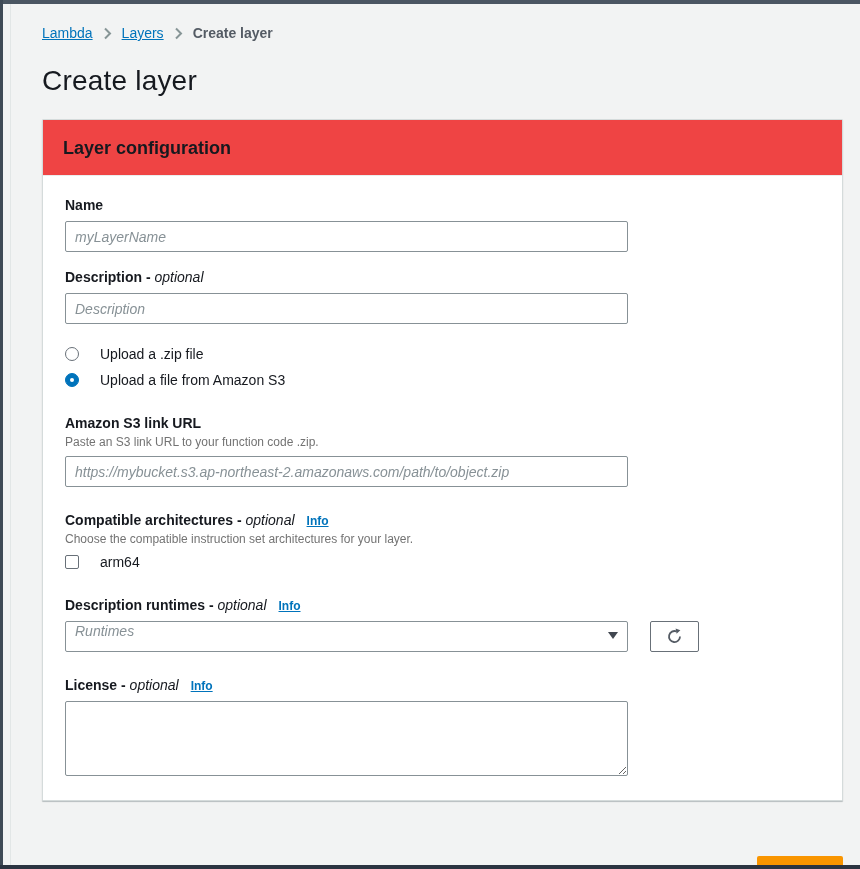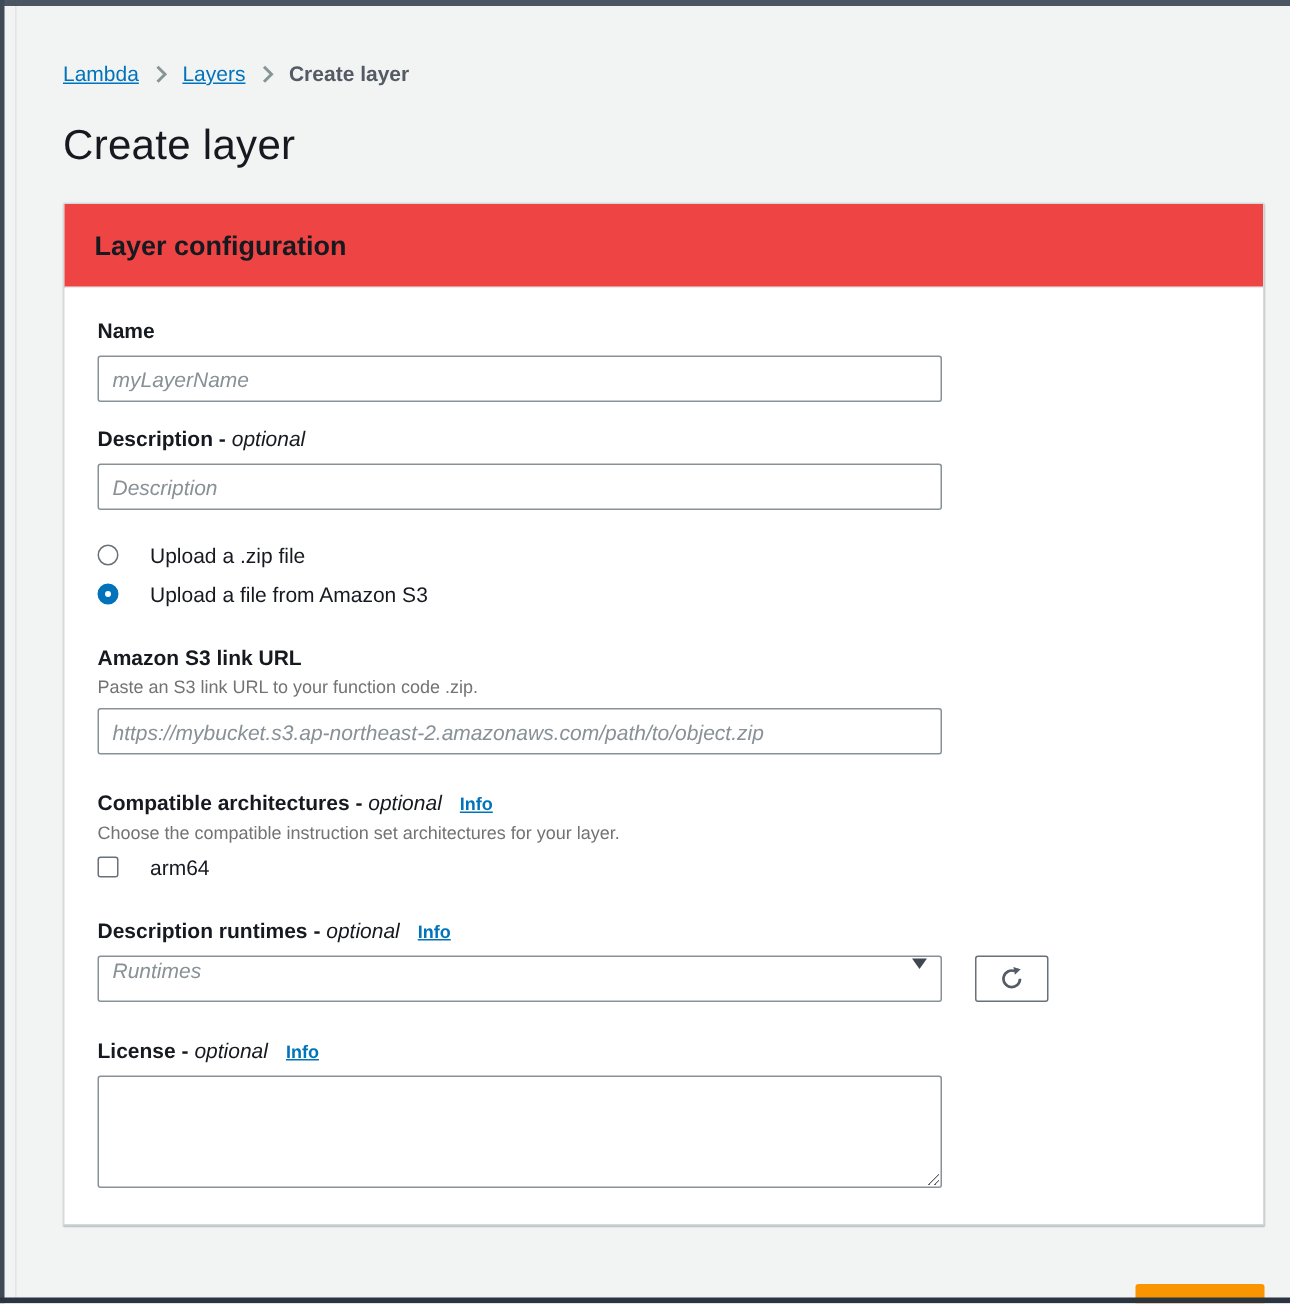--- a/index.html
+++ b/index.html
@@ -12,21 +12,21 @@
     height: 869px;
     background: #f2f3f3;
     overflow: hidden;
   }
 
   .topbar   { position: absolute; top: 0; left: 0; right: 0; height: 4px; background: #4b5662; z-index: 50; }
   .leftedge { position: absolute; top: 0; left: 0; bottom: 0; width: 3px; background: #3f4a56; z-index: 50; }
   .bottombar{ position: absolute; bottom: 0; left: 0; right: 0; height: 4px; background: #2b3441; z-index: 60; }
   .sideline { position: absolute; top: 4px; left: 10px; bottom: 4px; width: 1px; background: #e2e6e6; }
 
-  .content { position: absolute; top: 20px; left: 42px; width: 801px; }
+  .content { position: absolute; top: 4px; left: 42px; width: 801px; }
 
   
   .breadcrumb { margin-top: 21px; font-size: 14px; display: flex; align-items: center; gap: 10px; }
   .breadcrumb a { color: #0073bb; text-decoration: underline; cursor: pointer; }
   .breadcrumb .current { color: #545b64; font-weight: 700; }
   .crumb-sep { display: inline-flex; align-items: center; color: #879596; }
 
   
   h1.page-title {
     margin-top: 24px;
@@ -60,21 +60,21 @@
 
   .text-input, .fake-select, .license-textarea {
     width: 563px;
     height: 31px;
     border: 1px solid #879196;
     border-radius: 2px;
     background: #fff;
     font-family: "Liberation Sans", sans-serif;
     font-size: 14px;
     color: #16191f;
-    padding: 1px 9px;
+    padding: 12px 9px;
     outline: none;
   }
   .text-input { display: block; margin-top: 7px; }
   .text-input::placeholder { color: #879196; font-style: italic; opacity: 1; }
 
   .field { margin-top: 16px; }
   .field.first { margin-top: 0; }
   .field.gap-lg { margin-top: 26px; }
   .field.gap-md { margin-top: 24px; }
 
@@ -102,21 +102,21 @@
   }
   .checkbox.checked { background: #0073bb; border-color: #0073bb; }
 
   .check-group { margin-top: 8px; }
   .check-group .choice-row { margin-top: 8px; }
   .check-group .choice-row.first { margin-top: 0; }
 
   
   .select-row { display: flex; align-items: center; margin-top: 7px; }
   .fake-select {
-    display: flex; align-items: flex-start; justify-content: space-between;
+    display: flex; align-items: flex-end; justify-content: space-between;
     cursor: pointer;
   }
   .fake-select .select-placeholder { color: #879196; font-style: italic; }
   .caret-down {
     width: 0; height: 0;
     border-left: 5px solid transparent; border-right: 5px solid transparent;
     border-top: 7px solid #414750;
   }
   .refresh-btn {
     margin-left: 22px;

